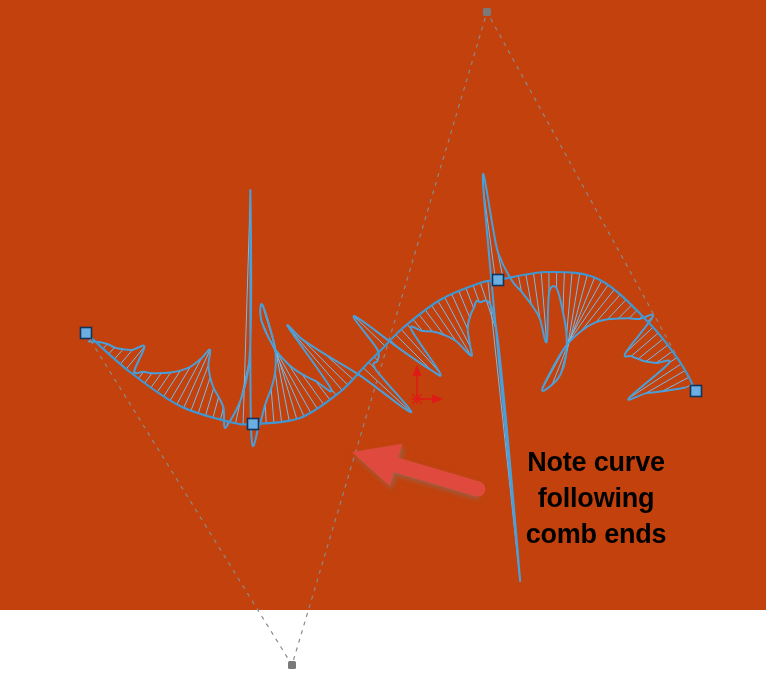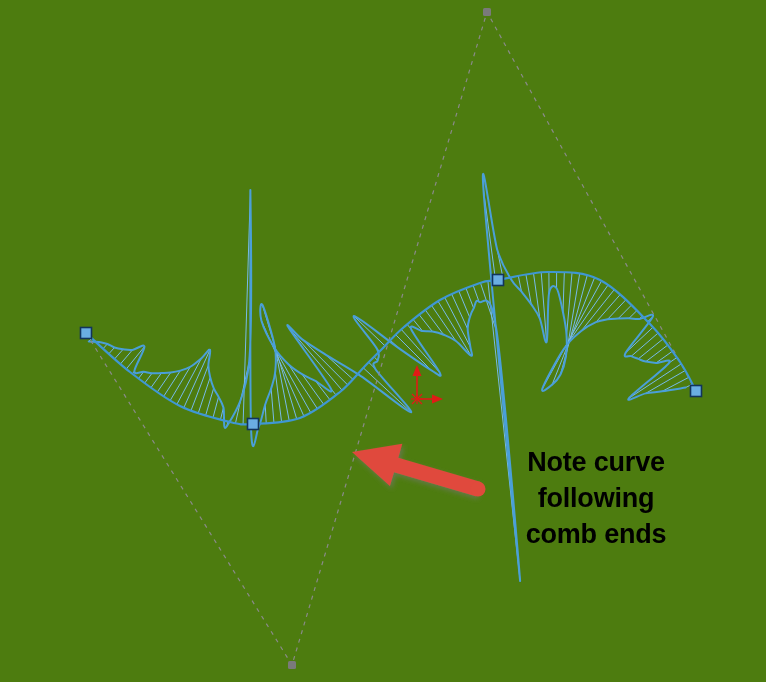--- a/index.html
+++ b/index.html
@@ -2,21 +2,21 @@
 <html><head>
 <meta charset="utf-8">
 <title>Curvature Comb Analysis</title>
 <style>
   html,body{margin:0;padding:0;background:#ffffff;}
   body{
     width:766px;height:682px;
     font-family:"Liberation Sans", sans-serif;
     overflow:hidden;position:relative;
   }
-  #stage{position:absolute;left:0;top:0;width:766px;height:682px;background:#4d7c0f;}
+  #stage{position:absolute;left:0;top:0;width:766px;height:610px;background:#c2410c;}
   #canvas{position:absolute;left:0;top:0;width:766px;height:682px;display:block;}
   #annotation-text{
     position:absolute;
     left:496px; top:444px;
     width:200px;
     font-family:"Liberation Sans", sans-serif;
     font-weight:bold;
     font-size:27px;
     line-height:36px;
     color:#000000;

